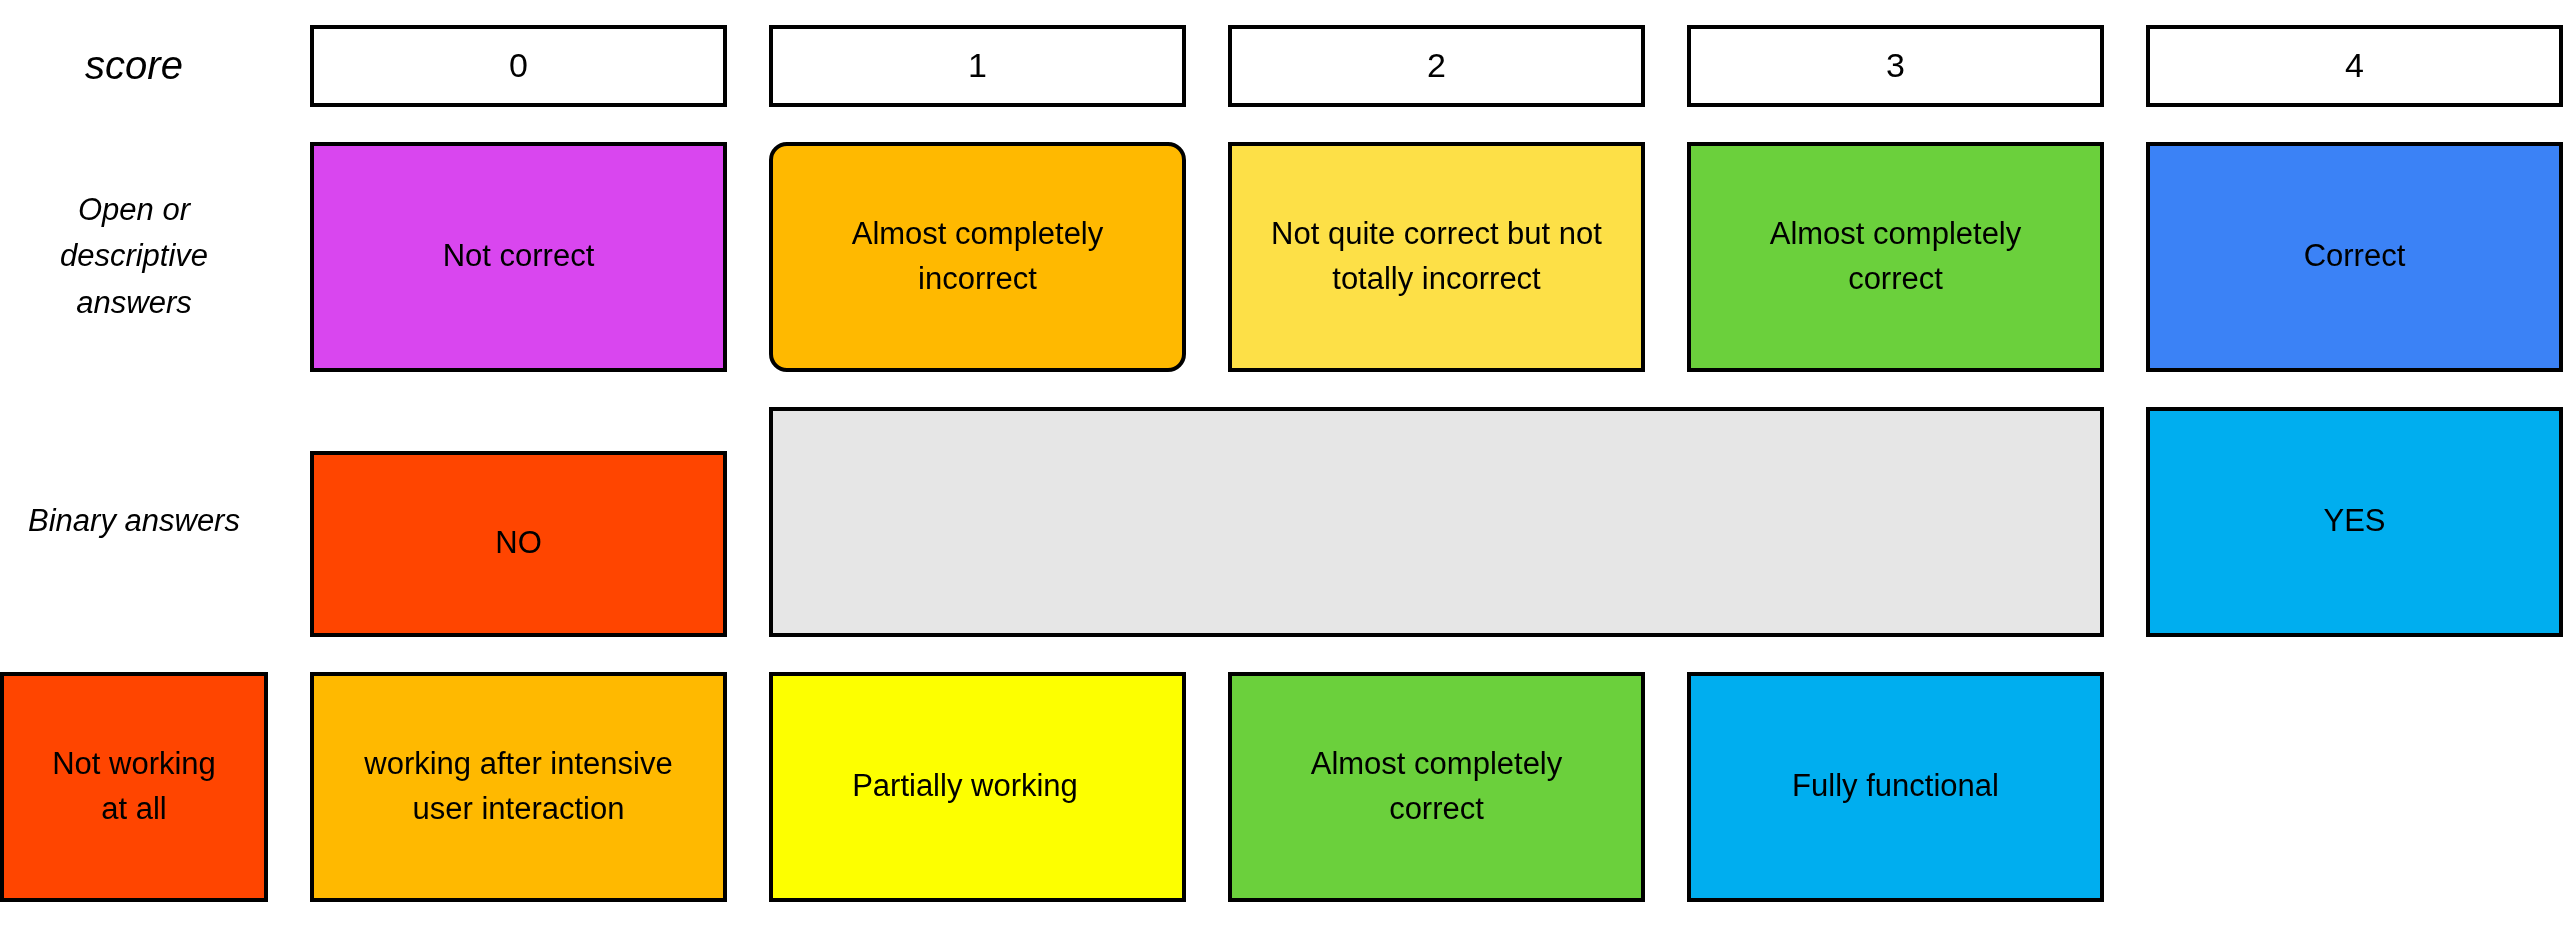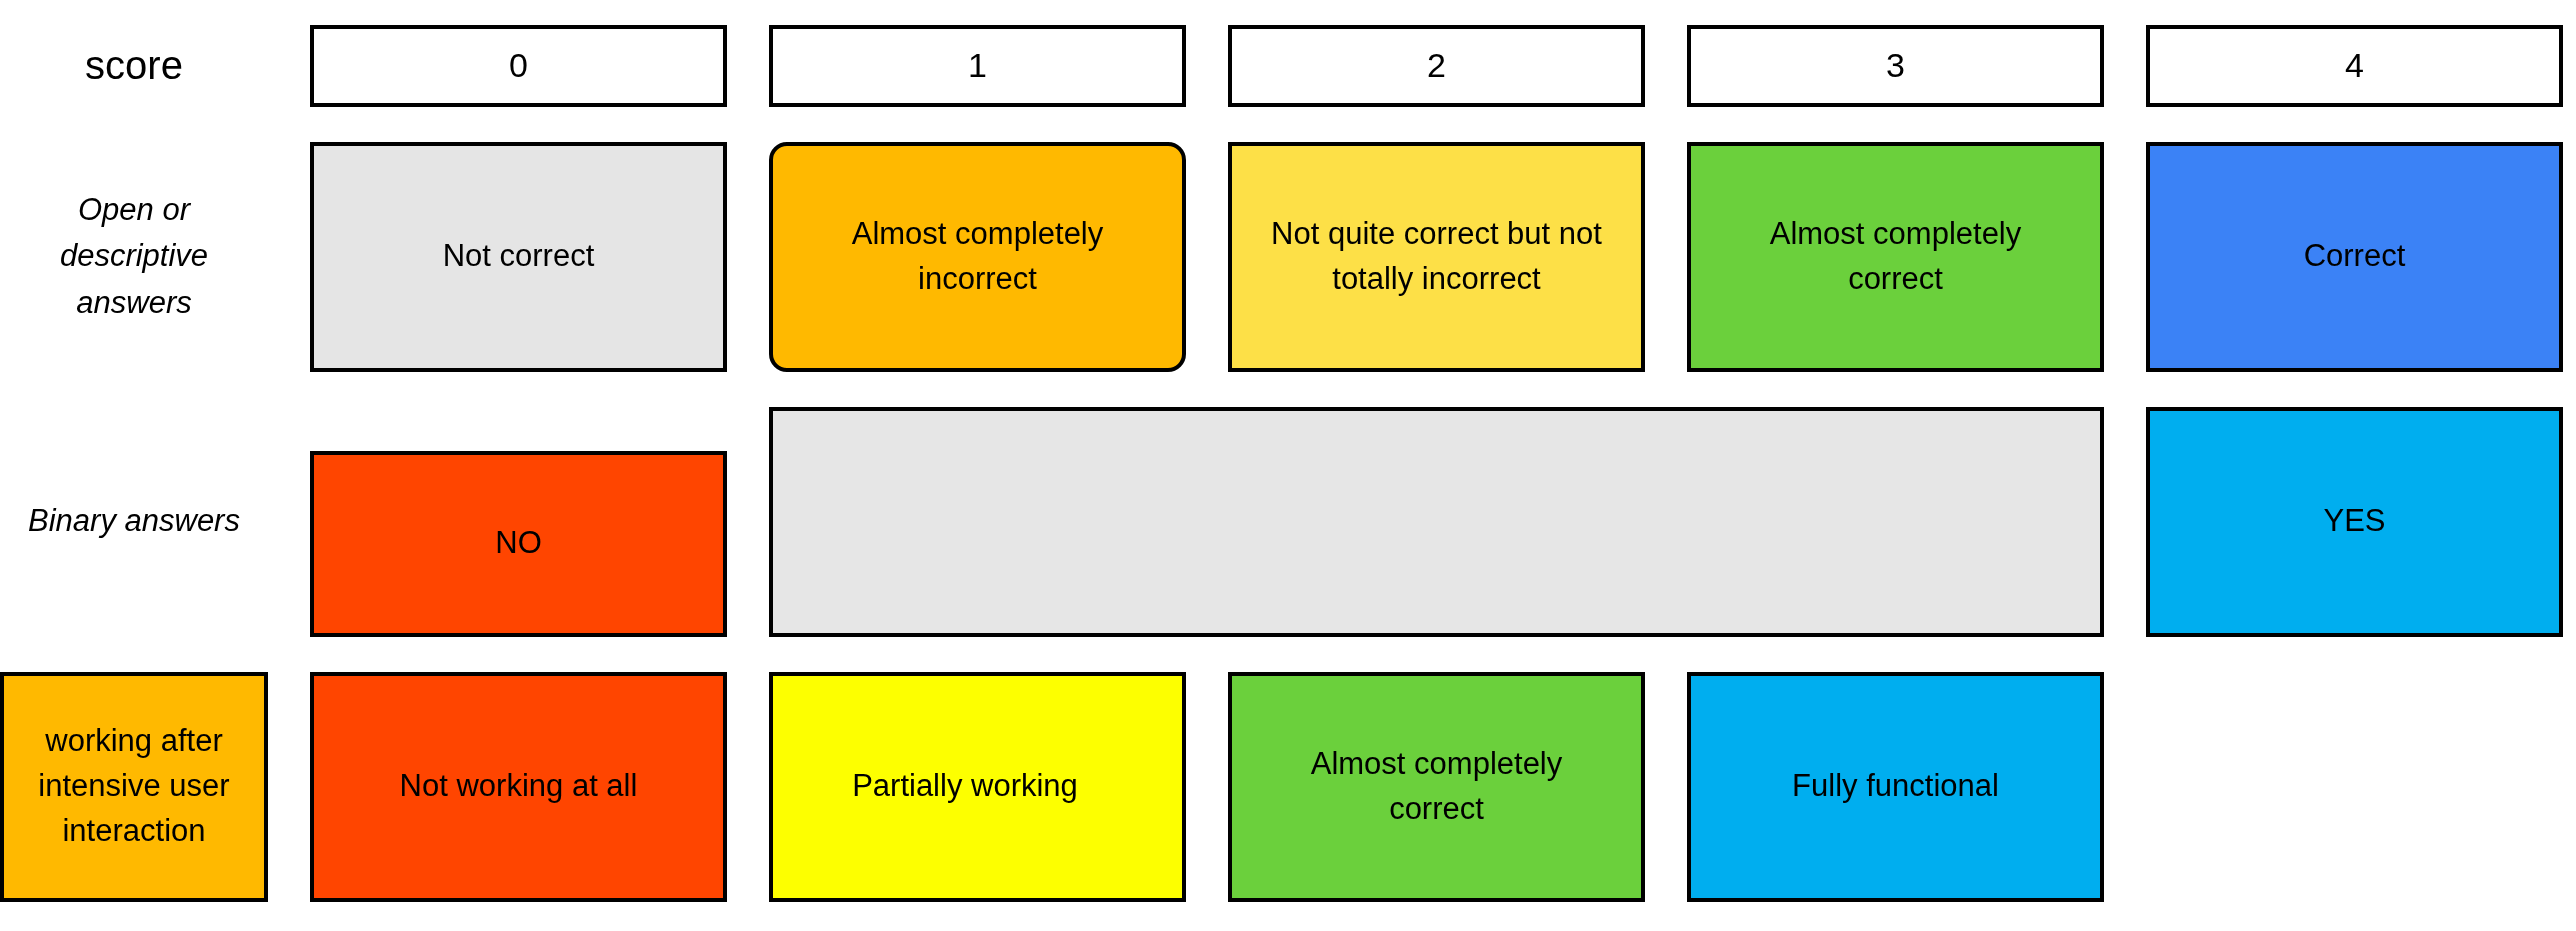--- a/index.html
+++ b/index.html
@@ -13,21 +13,21 @@
   .grid{
     display:grid;
     grid-template-columns:268px repeat(5,417px);
     grid-template-rows:82px 230px 230px 230px;
     column-gap:42px;
     row-gap:35px;
     width:2560px;
   }
   .score-label{
     display:flex;align-items:center;justify-content:center;
-    font-size:40px;
+    font-style:italic;font-size:40px;
   }
   .score-box{
     background:#ffffff;border:4.1px solid #000;
     display:flex;align-items:center;justify-content:center;
     font-size:34px;box-sizing:border-box;
   }
   .row-label{
     display:flex;align-items:center;justify-content:center;
     text-align:center;font-style:italic;font-size:31px;
     line-height:1.5;padding:0 9.6px;box-sizing:border-box;
@@ -47,32 +47,32 @@
   <div class="grid">
 
     <div class="score-label">score</div>
     <div class="score-box">0</div>
     <div class="score-box">1</div>
     <div class="score-box">2</div>
     <div class="score-box">3</div>
     <div class="score-box">4</div>
 
     <div class="row-label">Open or descriptive answers</div>
-    <div class="cell" style="background: #e5e5e5; text-align: right;">Not correct</div>
+    <div class="cell" style="background: #d946ef; text-align: right;">Not correct</div>
     <div class="cell" style="background: rgb(255, 185, 0); border-radius: 18px;">Almost completely incorrect</div>
     <div class="cell" style="background: #fde047;">Not quite correct but not totally incorrect</div>
     <div class="cell" style="background: rgb(107, 208, 60);">Almost completely correct</div>
     <div class="cell" style="background: #3b82f6;">Correct</div>
 
     <div class="row-label">Binary answers</div>
     <div class="cell" style="background: rgb(255, 69, 0); margin-top: 44px;">NO</div>
     <div class="cell span3" style="background: rgb(230, 230, 230);"></div>
     <div class="cell" style="background: rgb(0, 174, 239); text-align: right;">YES</div>
 
+    <div class="cell" style="background: rgb(255, 69, 0);">Not working at all</div>
     <div class="cell" style="background: rgb(255, 185, 0);">working after intensive user interaction</div>
-    <div class="cell" style="background: rgb(255, 69, 0);">Not working at all</div>
     <div class="cell" style="background: rgb(253, 255, 0); padding-left: 8px;">Partially working</div>
     <div class="cell" style="background: rgb(107, 208, 60);">Almost completely correct</div>
     <div class="cell" style="background: rgb(0, 174, 239);">Fully functional</div>
 
   </div>
 </div>
 
 
 </body></html>

